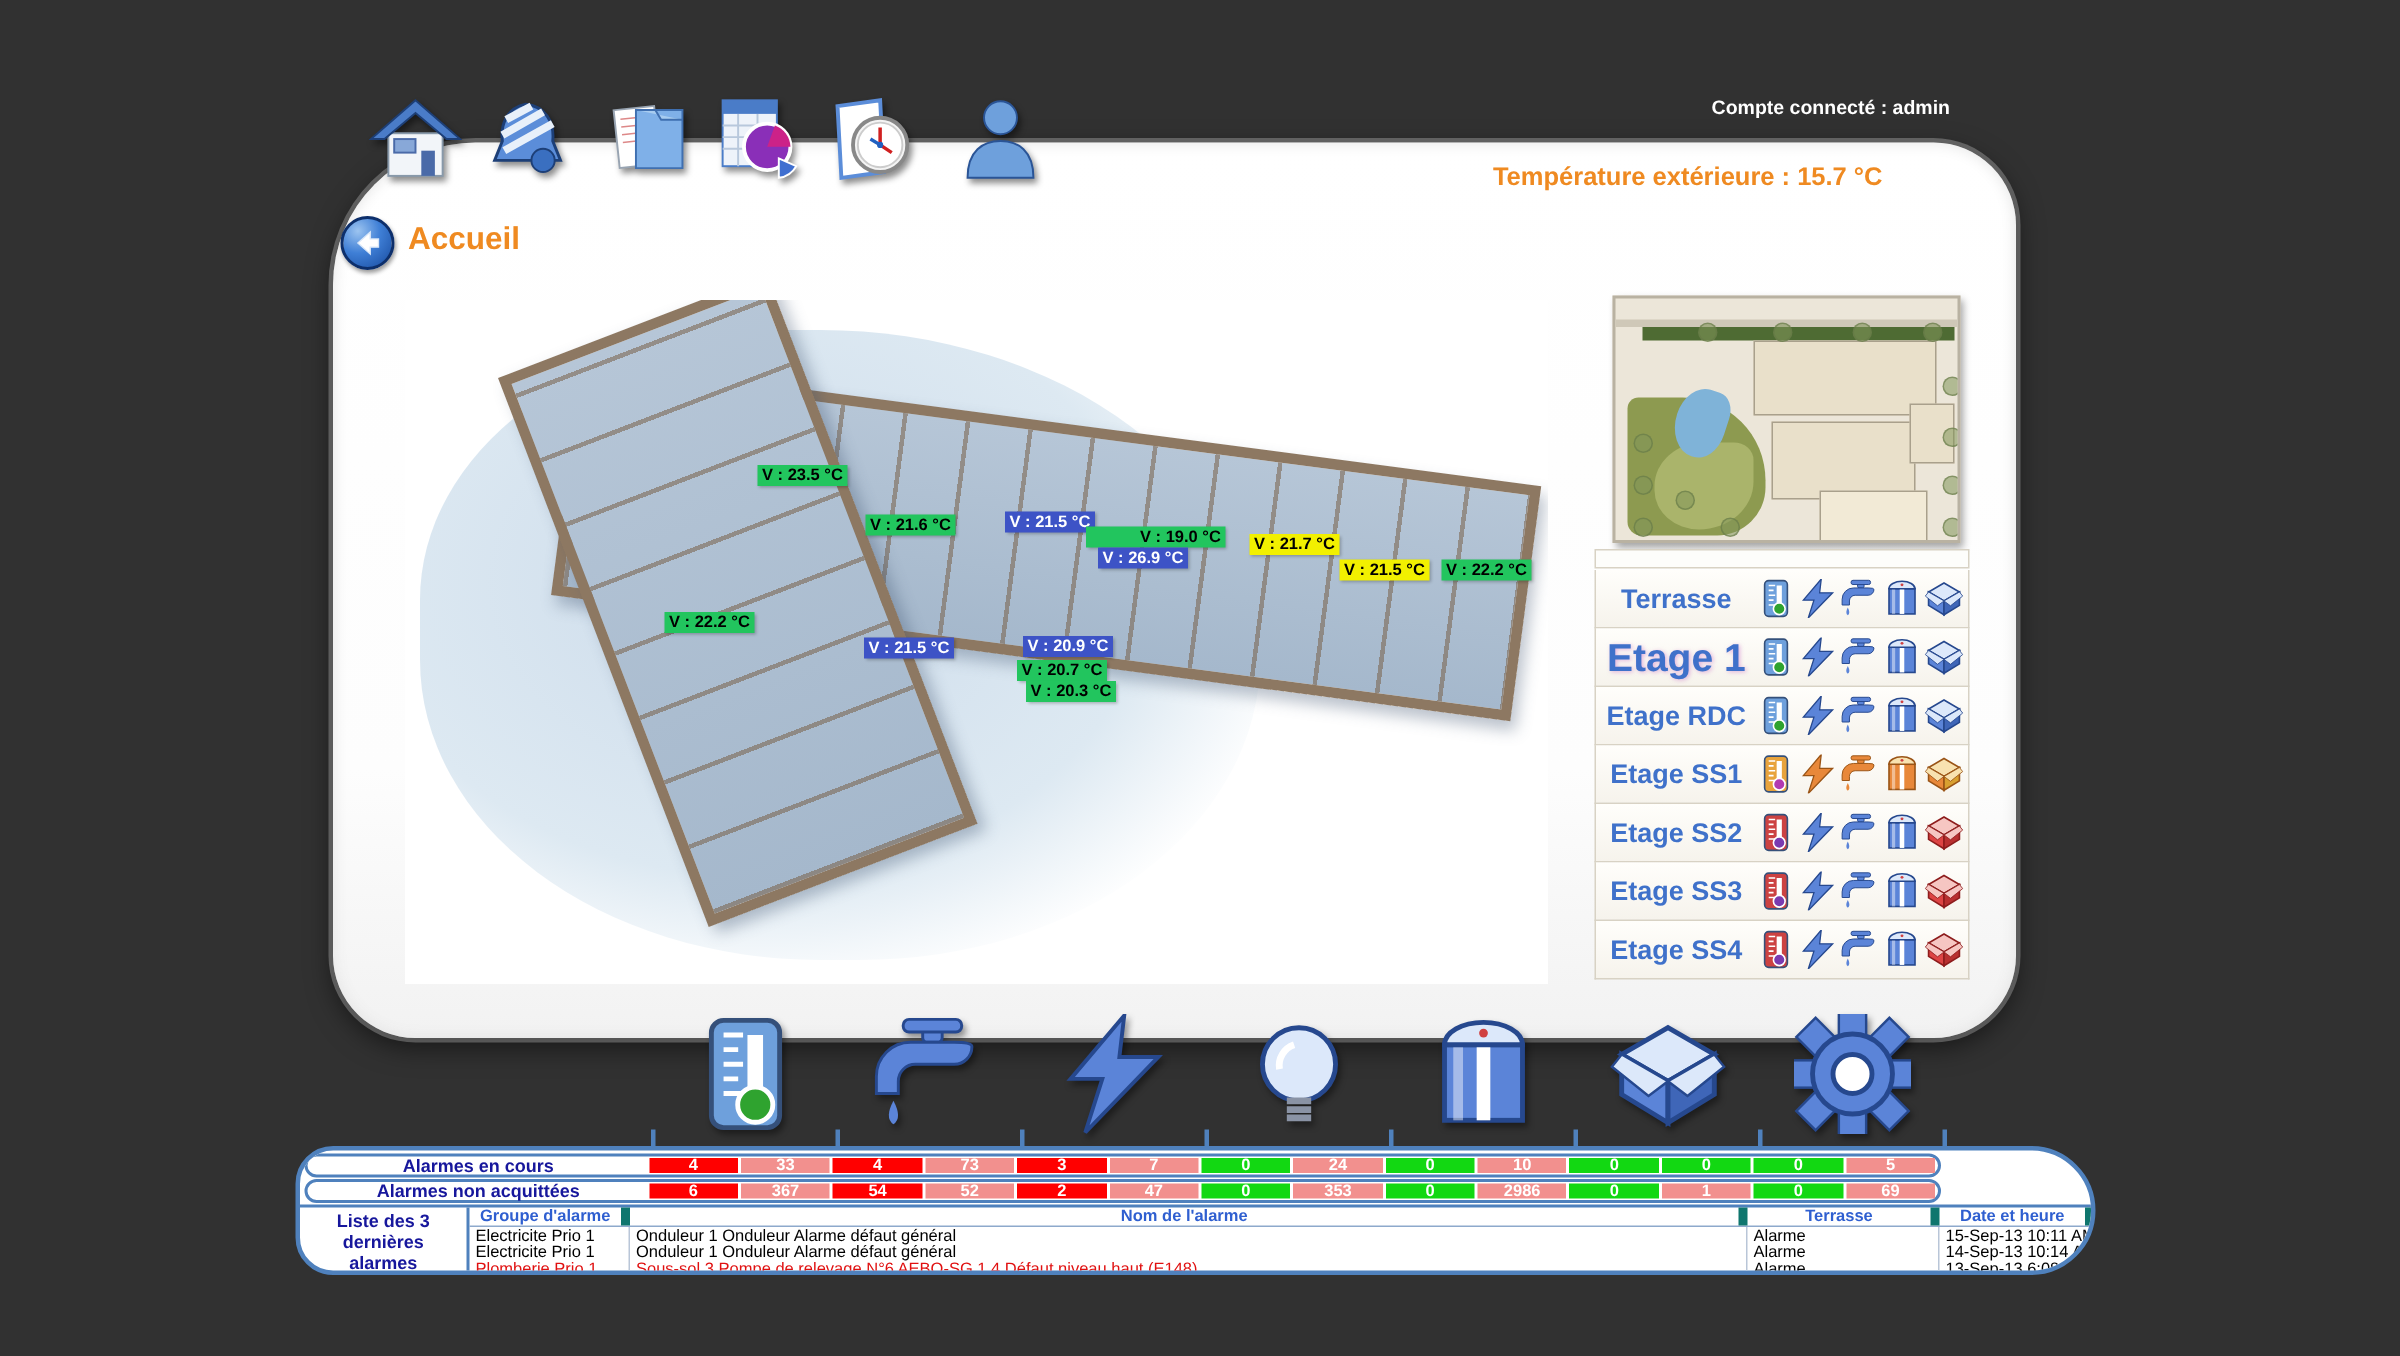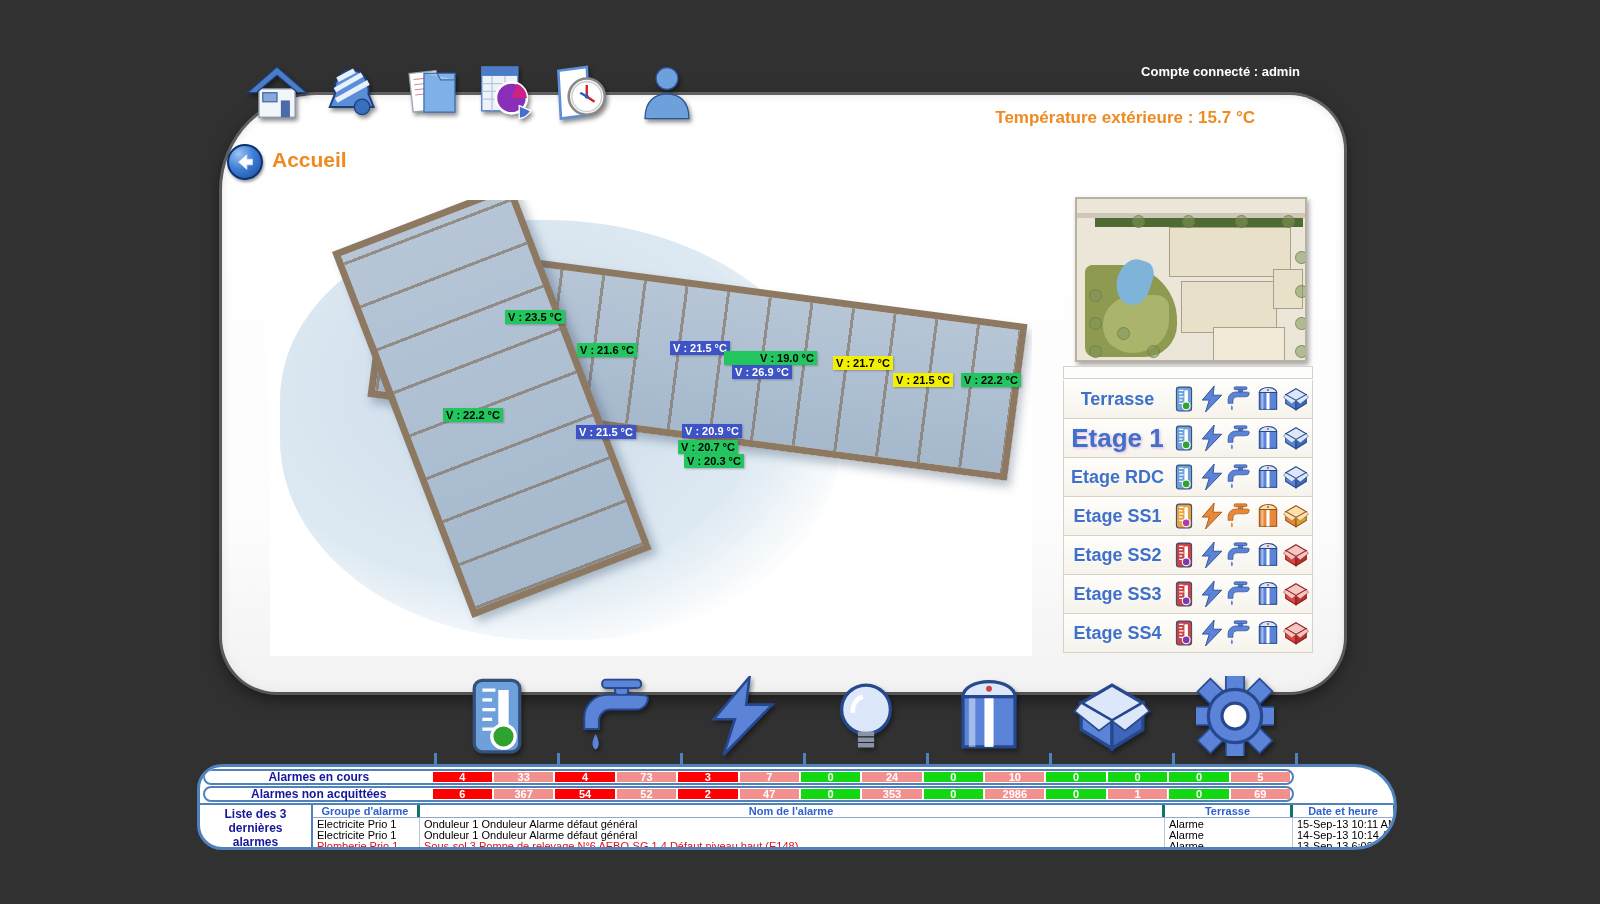--- a/index.html
+++ b/index.html
@@ -121,21 +121,21 @@
   .alarm-list { position:absolute; left:0; top:36px; width:1196px; height:47px; display:flex; border-top:2px solid #4f81bd; }
   .alarm-list-title {
     width:113px; border-right:2px solid #4f81bd;
     color:#17179c; font-weight:bold; font-size:12px; text-align:center;
     display:flex; align-items:center; justify-content:center; padding:0 6px; line-height:14px;
   }
   .alarm-table { flex:1; display:flex; flex-direction:column; }
   .alarm-table-head { display:flex; height:13px; border-bottom:1px solid #8ea9cc; }
   .alarm-table-head .hc {
     color:#2f5fd0; font-size:11px; font-weight:bold; text-align:center; line-height:13px;
-    border-right:3px solid #0f766e;
+    border-right:6px solid #0f766e;
   }
   .alarm-table-body { display:flex; flex:1; }
   .alarm-col { border-right:1px solid #b9c6d8; padding:1px 4px 0 4px; display:flex; flex-direction:column; }
   .alarm-col .tcell { font-size:11px; line-height:11px; color:#000; white-space:nowrap; overflow:hidden; }
   .alarm-col .tcell.alert { color:#e01010; }
   .w-group { width:107px; }
   .w-name  { width:745px; }
   .w-msg   { width:128px; }
   .w-date  { width:103px; border-right:none; }
 </style>

